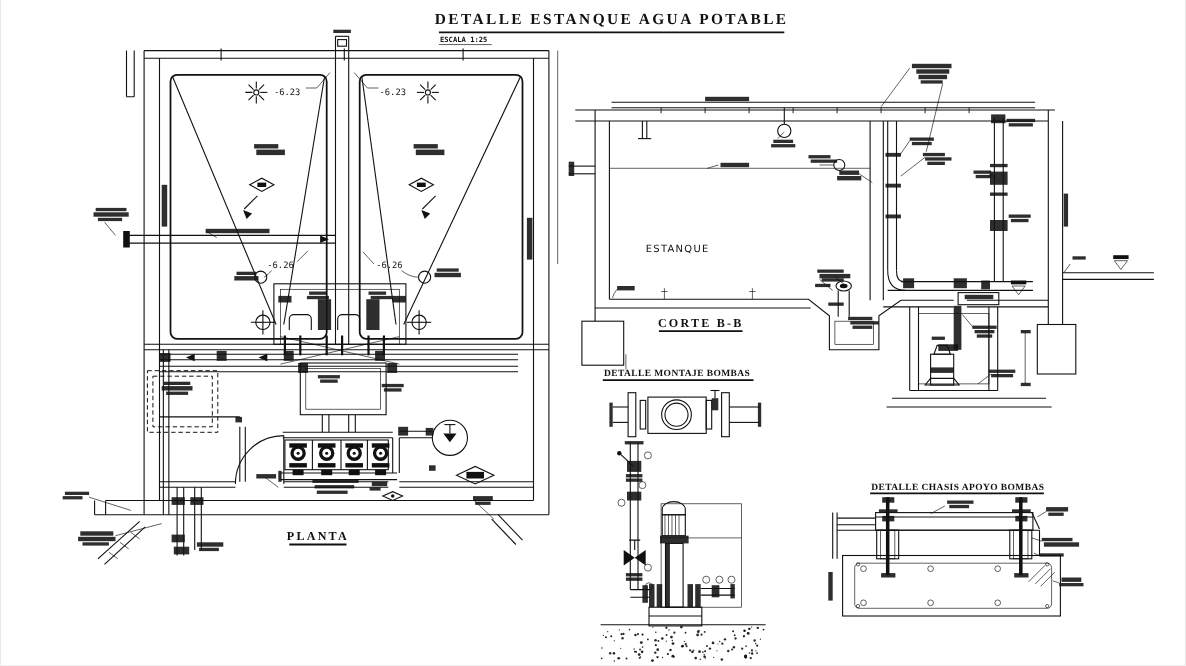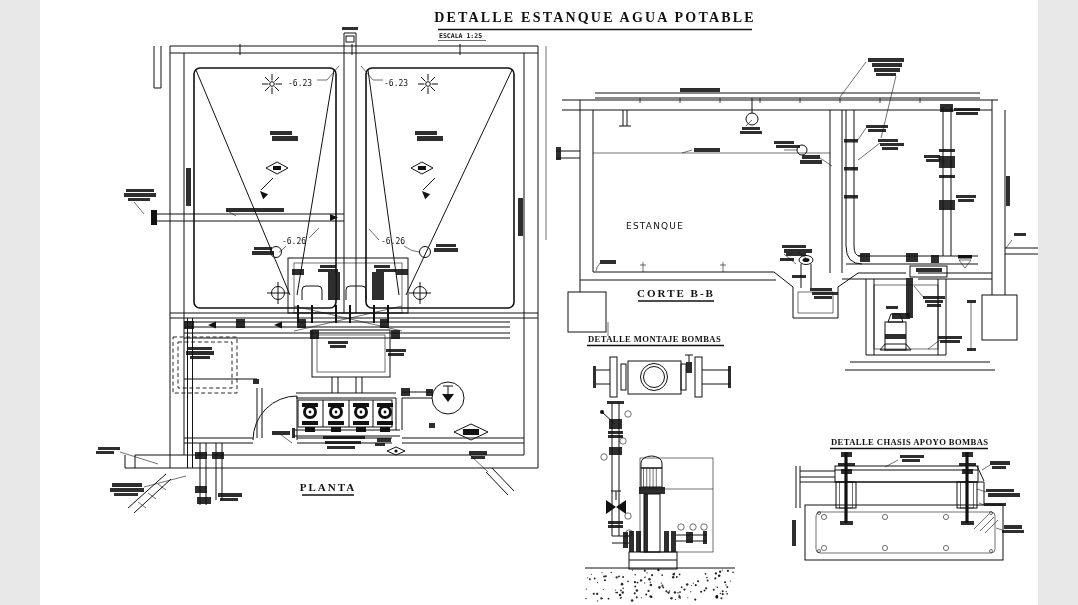--- a/index.html
+++ b/index.html
@@ -1,16 +1,16 @@
 <!DOCTYPE html>
 <html><head>
 <meta charset="utf-8">
 <style>
   html,body{margin:0;padding:0;background:#e8e8e8}
-  .stage{position:relative;width:998px;height:605px;background:#fff;margin:0 auto;
+  .stage{position:relative;width:1076px;height:605px;background:#fff;margin:0 auto;
          font-family:"Liberation Sans",sans-serif;overflow:hidden}
   svg{display:block}
   .ln{stroke:#111;fill:none;stroke-width:1}
   .tn{stroke:#111;fill:none;stroke-width:.6}
   .tk{stroke:#111;fill:none;stroke-width:1.6}
   .ds{stroke:#111;fill:none;stroke-width:.9;stroke-dasharray:4 2.6}
   .dk{fill:#111;stroke:none}
   .wh{stroke:#fff;fill:none;stroke-width:1}
   text{fill:#111}
   .ts{font:700 14px "Liberation Serif",serif;letter-spacing:2.2px}

